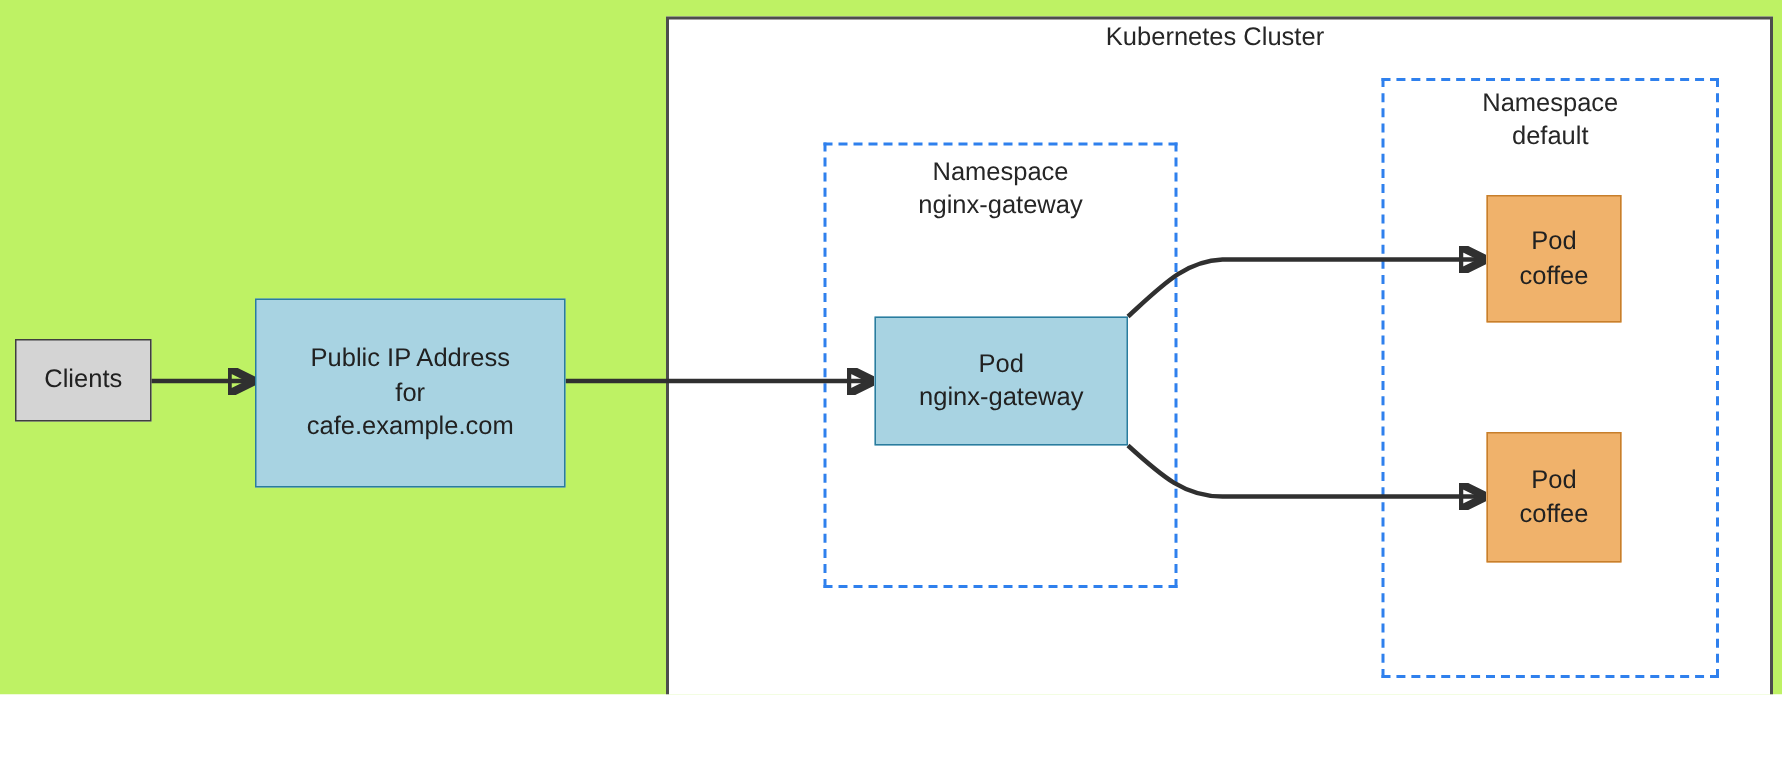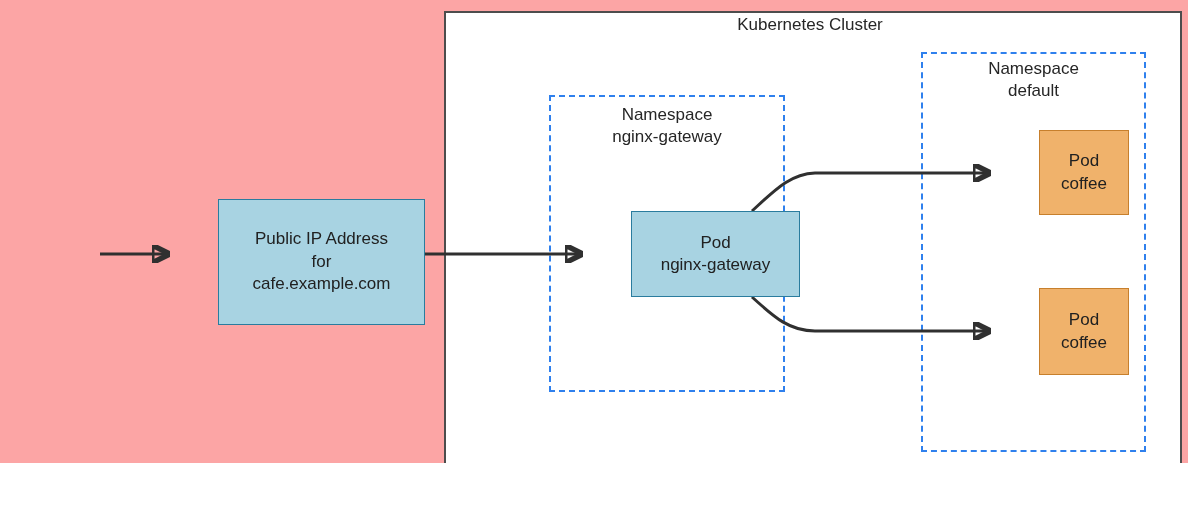--- a/index.html
+++ b/index.html
@@ -7,37 +7,36 @@
     padding: 0;
     background: #ffffff;
   }
   body {
     font-family: "Liberation Sans", sans-serif;
   }
   #canvas {
     position: relative;
     width: 1188px;
     height: 463px;
-    background: #fca5a5;
+    background: #bef264;
     overflow: hidden;
   }
 
   
   .box {
     position: absolute;
     box-sizing: border-box;
     display: flex;
     align-items: center;
     justify-content: center;
     text-align: center;
     color: #212121;
     line-height: 1.32;
     white-space: pre-line;
     z-index: 5;
-    margin-left: 48px;
   }
 
   .cluster-box {
     position: absolute;
     box-sizing: border-box;
     border: 2px solid #4d4d4d;
     background: #ffffff;
     z-index: 1;
   }
 
@@ -117,20 +116,21 @@
 
     <line x1="100" y1="254" x2="168" y2="254" marker-end="url(#arrow)"></line>
 
     <line x1="377" y1="254" x2="581" y2="254" marker-end="url(#arrow)"></line>
 
     <path d="M 752 211 C 775 190 790 174 815 173 L 989 173" marker-end="url(#arrow)"></path>
 
     <path d="M 752 297 C 775 318 790 331 815 331 L 989 331" marker-end="url(#arrow)"></path>
   </svg>
 
+  <div class="box clients-box" style="left:10px; top:226px; width:91px; height:55px; font-size:17px;">Clients</div>
 
   <div class="box blue-box" style="left:170px; top:199px; width:207px; height:126px; font-size:17px;">Public IP Address
 for
 cafe.example.com</div>
 
   <div class="box blue-box" style="left:583px; top:211px; width:169px; height:86px; font-size:17px;">Pod
 nginx-gateway</div>
 
   <div class="box orange-box" style="left:991px; top:130px; width:90px; height:85px; font-size:17px;">Pod
 coffee</div>

